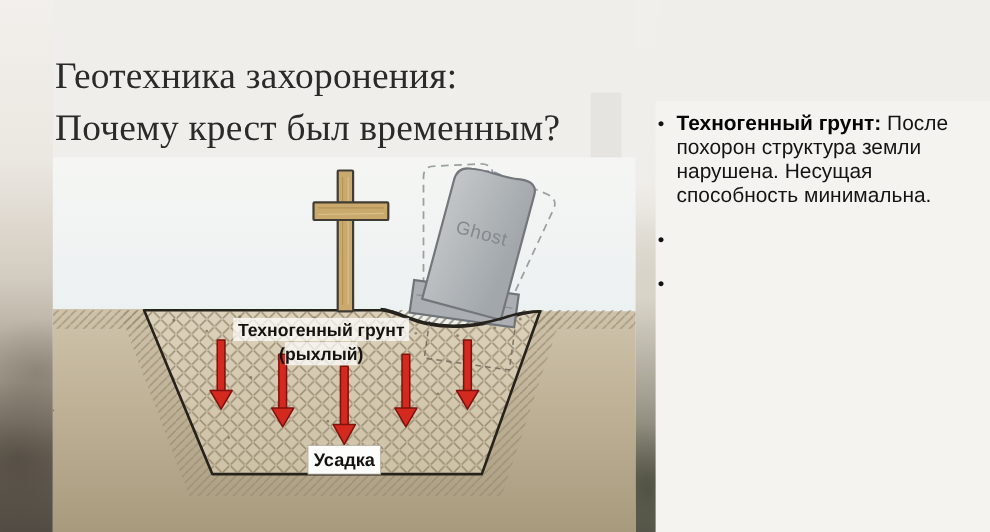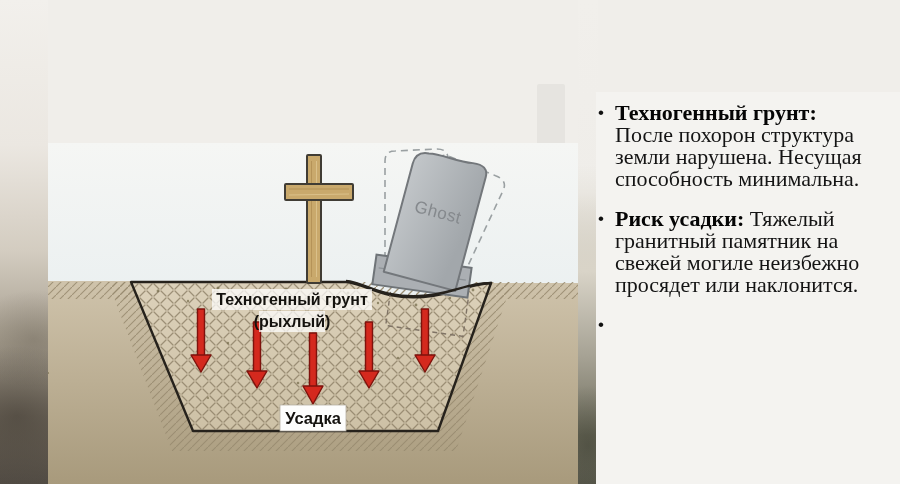--- a/index.html
+++ b/index.html
@@ -54,31 +54,35 @@
     list-style:none;margin:0;padding:0;
   }
   .bullets li{
     display:flex;gap:7px;margin:0 0 18px 0;
     color:#141414;
   }
   .bullets .dot{
     flex:0 0 10px;font-size:17px;line-height:22px;color:#111;
   }
   .bullets p{
-    margin:0;width:262px;font-size:22px;line-height:22px;font-family:Liberation Serif, serif;
+    margin:0;width:262px;font-size:19px;line-height:22px;
   }
   .bullets strong{font-weight:700;color:#050505;}
 </style>
 </head>
 <body>
 
 <div class="frame">
 
   <div class="left-strip"></div>
 
+  <div class="title">
+    <div>Геотехника захоронения:</div>
+    <div>Почему крест был временным?</div>
+  </div>
 
   <div class="artifact-a"></div>
   <div class="artifact-b"></div>
 
   <svg class="diagram" viewBox="0 0 530 341" xmlns="http://www.w3.org/2000/svg">
     <defs>
       <linearGradient id="skyGrad" x1="0" y1="0" x2="0" y2="1">
         <stop offset="0" stop-color="#f5f6f4"></stop>
         <stop offset="0.55" stop-color="#e9eff0"></stop>
         <stop offset="1" stop-color="#dbe5e7"></stop>
@@ -208,21 +212,20 @@
   <div class="gap-strip"></div>
 
   <div class="right-panel">
     <ul class="bullets">
       <li>
         <span class="dot">•</span>
         <p><strong>Техногенный грунт:</strong><span> После похорон структура земли нарушена. Несущая способность минимальна.</span></p>
       </li>
       <li>
         <span class="dot">•</span>
-        <p><strong>Риск усадки:</strong><span> Тяжелый гранитный памятник на свежей могиле неизбежно просядет или наклонится.</span></p>
       </li>
       <li>
         <span class="dot">•</span>
       </li>
     </ul>
   </div>
 
 </div>
 
 </body></html>

